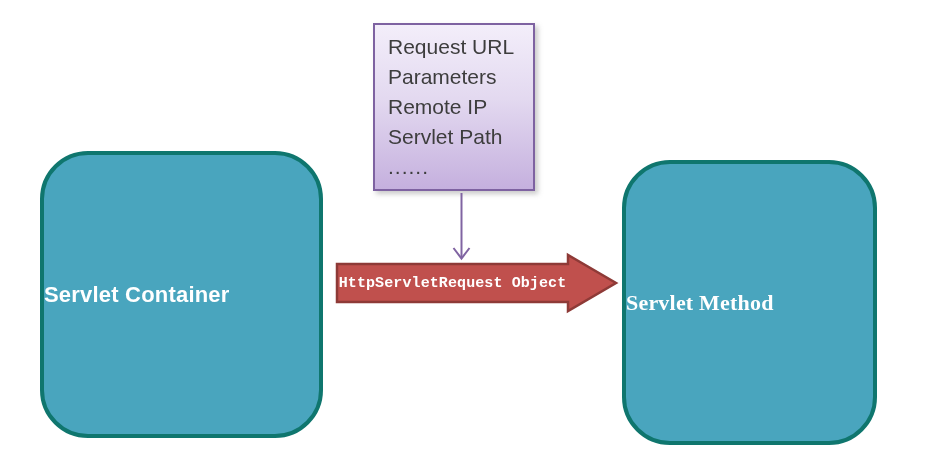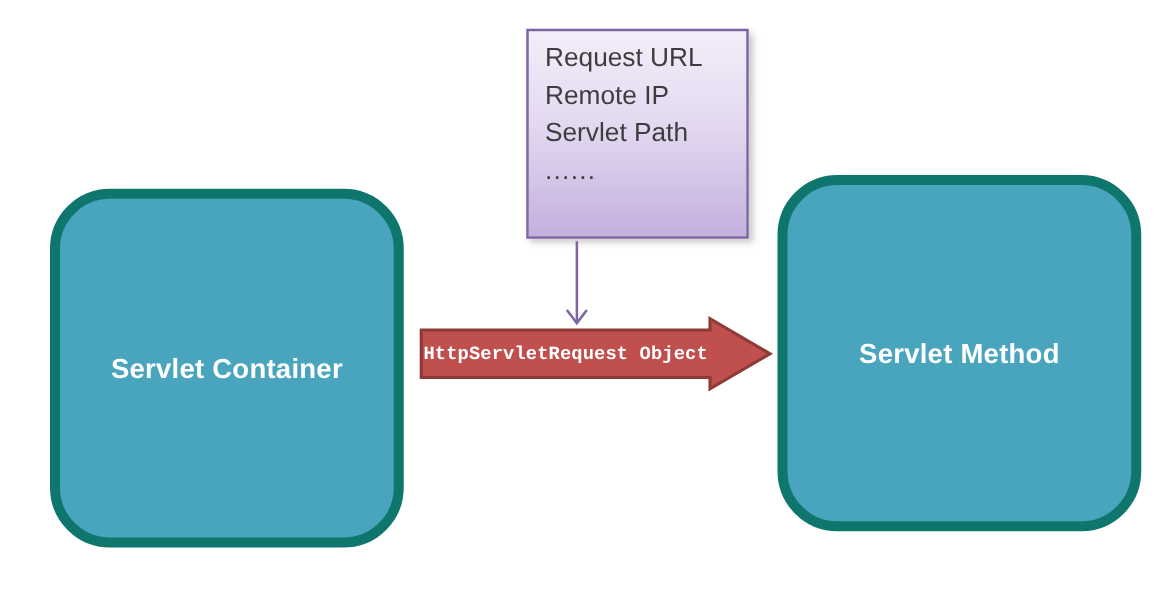--- a/index.html
+++ b/index.html
@@ -11,48 +11,47 @@
   .canvas {
     position: relative;
     width: 936px;
     height: 476px;
     background: #ffffff;
     overflow: hidden;
   }
   .teal-box {
     position: absolute;
     background: #49A5BE;
-    border: 8px solid #0f766e;
+    border: 4px solid #0f766e;
     border-radius: 48px;
     display: flex;
     align-items: center;
-    justify-content: center;
+    justify-content: flex-start;
     box-sizing: border-box;
   }
   .teal-box .box-label {
     color: #ffffff;
     font-size: 22px;
     font-weight: bold;
     letter-spacing: 0.2px;
   }
   .teal-box.left  { left: 40px;  top: 151px; width: 283px; height: 287px; }
-  .teal-box.right { left: 622px; top: 140px; width: 291px; height: 285px; }
+  .teal-box.right { left: 622px; top: 160px; width: 255px; height: 285px; font-family: Liberation Serif, serif; }
 
   .info-box {
     position: absolute;
     left: 373px;
     top: 23px;
-    width: 178px;
+    width: 162px;
     height: 168px;
     box-sizing: border-box;
     border: 2px solid #7E62A1;
     background: linear-gradient(180deg, #F3EEFA 0%, #E3D9F0 45%, #C5B0DE 100%);
     box-shadow: 3px 3px 5px rgba(100,100,100,0.35);
     padding: 7px 6px 16px 13px;
-    margin-left: 48px;
   }
   .info-line {
     font-size: 21px;
     line-height: 30px;
     color: #3D3D3D;
     white-space: nowrap;
   }
   .info-line.dots { letter-spacing: 1px; }
 
   svg.arrow-layer {
@@ -85,20 +84,21 @@
   <div class="teal-box left">
     <span class="box-label">Servlet Container</span>
   </div>
 
   <div class="teal-box right">
     <span class="box-label">Servlet Method</span>
   </div>
 
   <div class="info-box">
     <div class="info-line">Request URL</div>
+    <div class="info-line">Parameters</div>
     <div class="info-line">Remote IP</div>
     <div class="info-line">Servlet Path</div>
     <div class="info-line dots">......</div>
   </div>
 
   <svg class="arrow-layer" width="936" height="476" viewBox="0 0 936 476">
 
     <polygon points="337,264 568,264 568,255 616,283 568,311 568,302 337,302" stroke-width="2.5" fill="#C0504D" stroke="#8E3A37"></polygon>
 
     <line x1="461.5" y1="193" x2="461.5" y2="258" stroke-width="2" stroke="#8064A2"></line>

